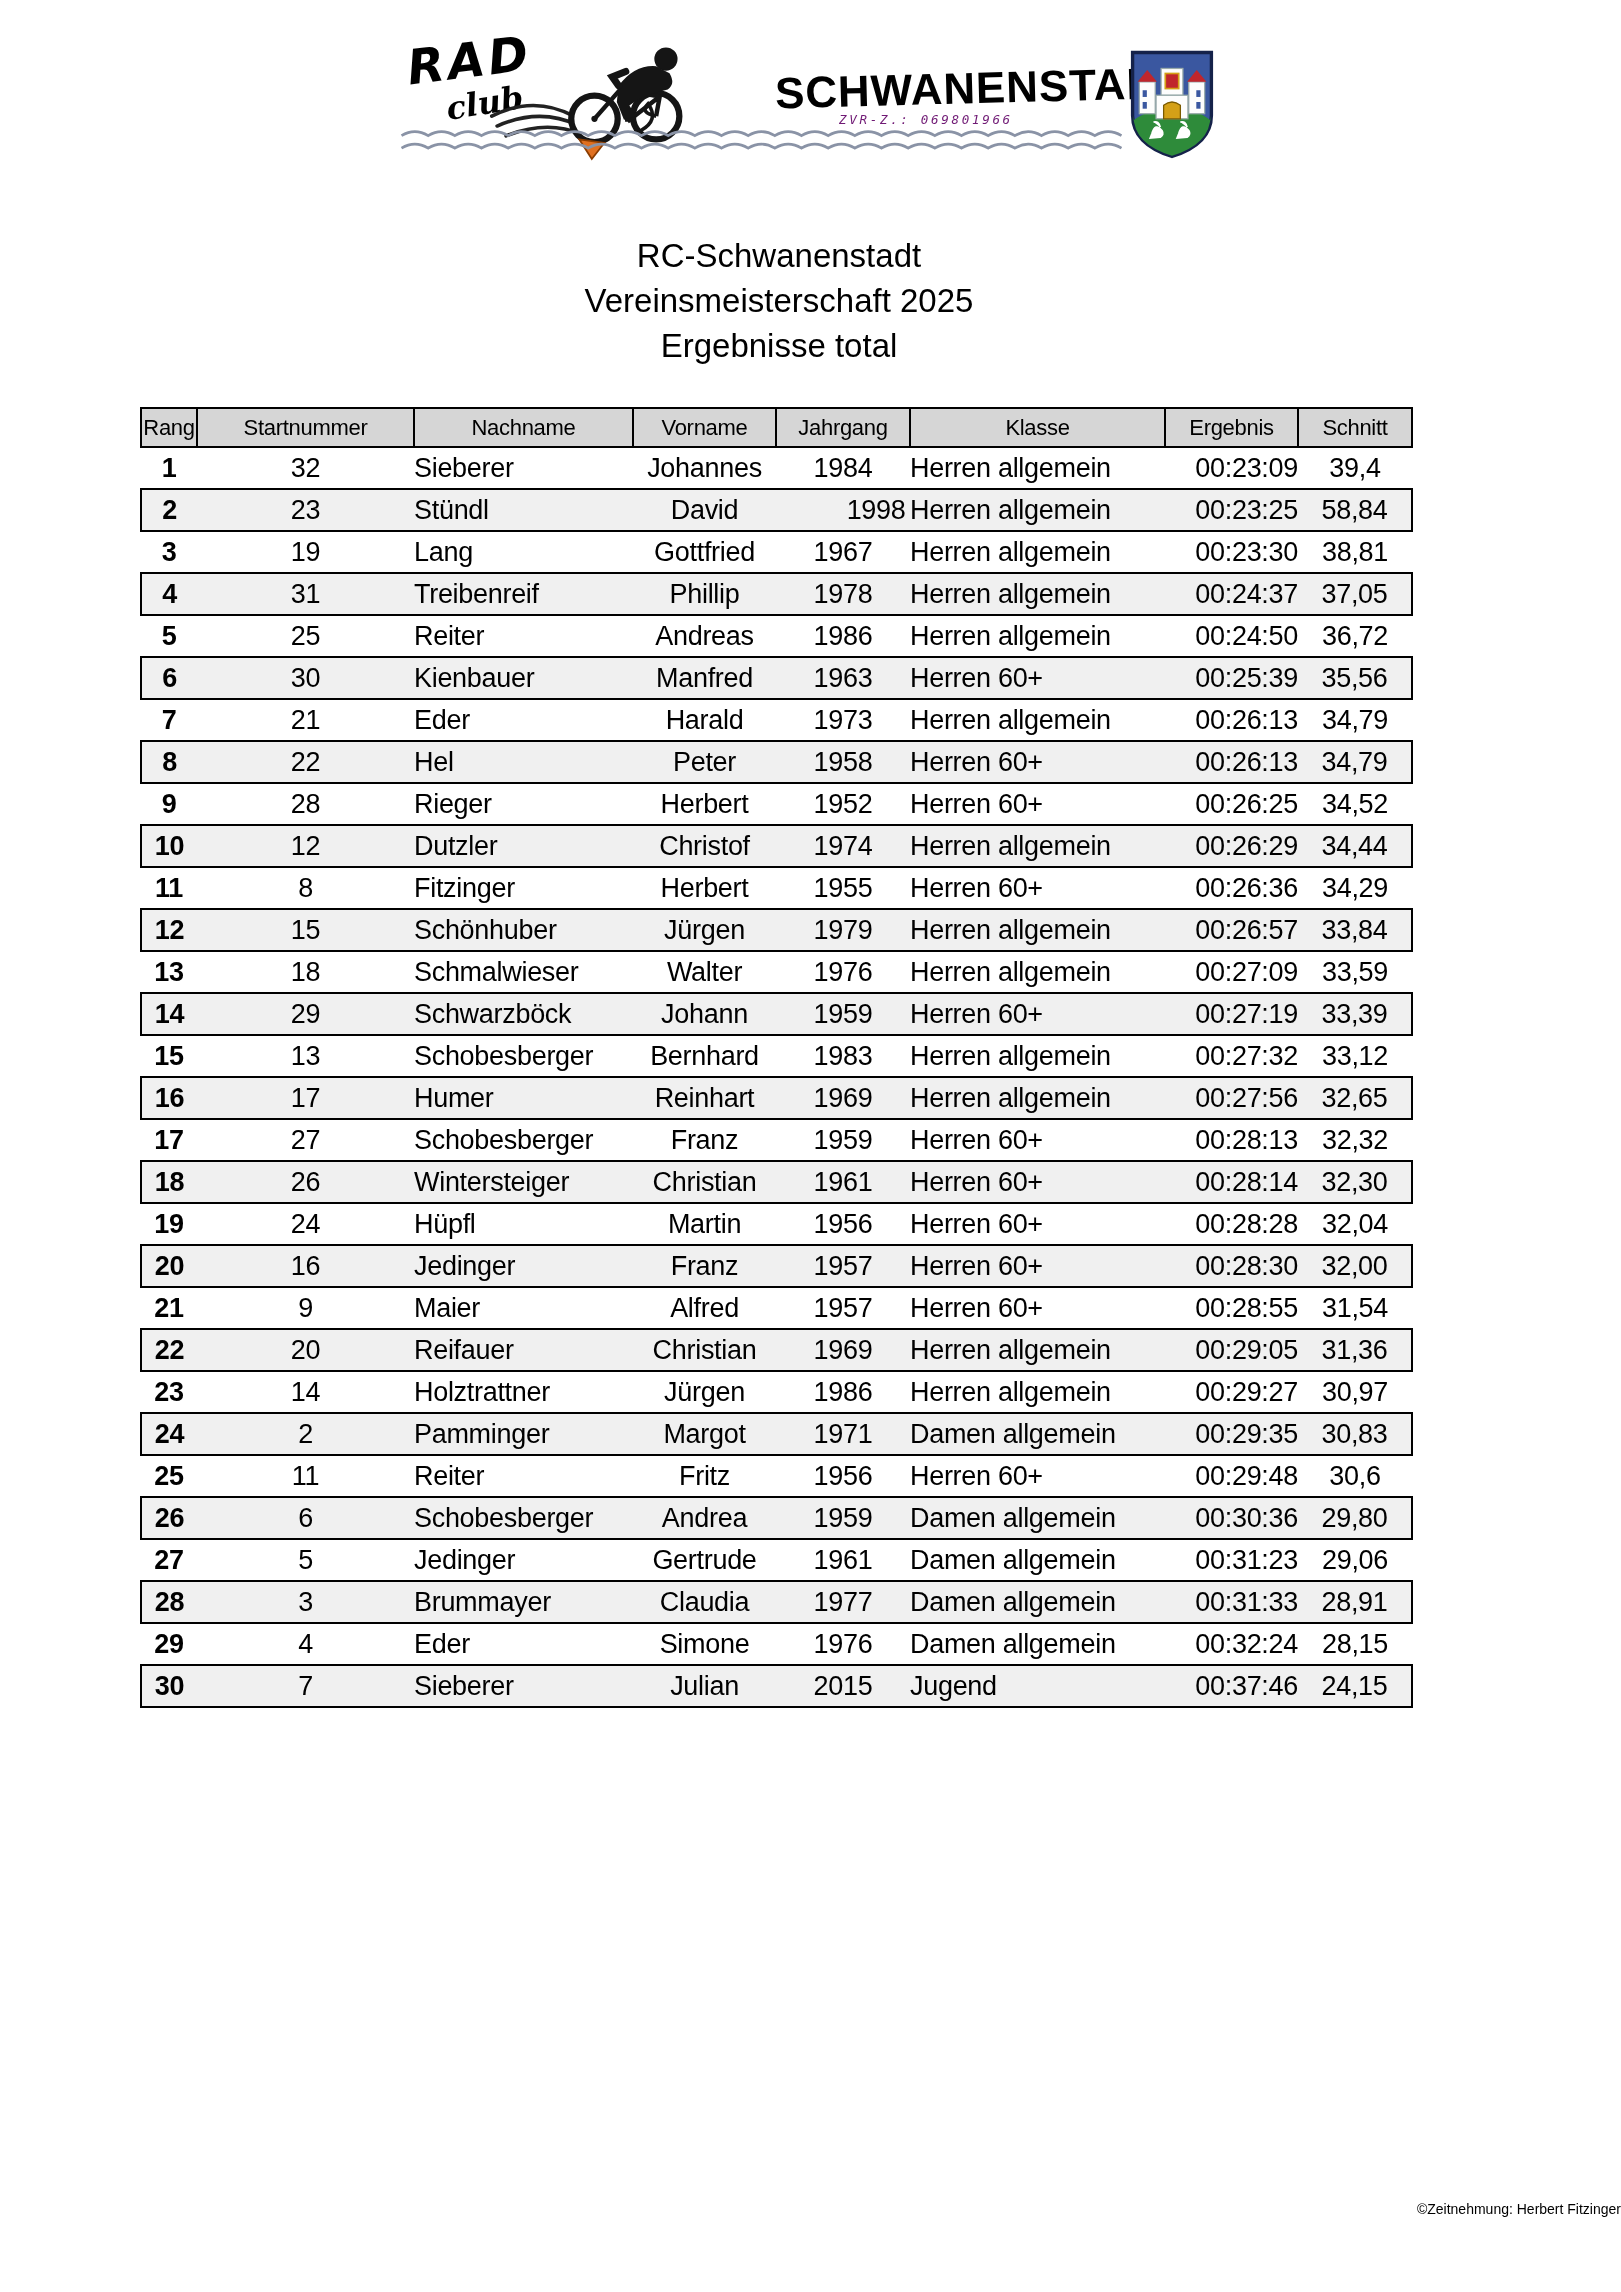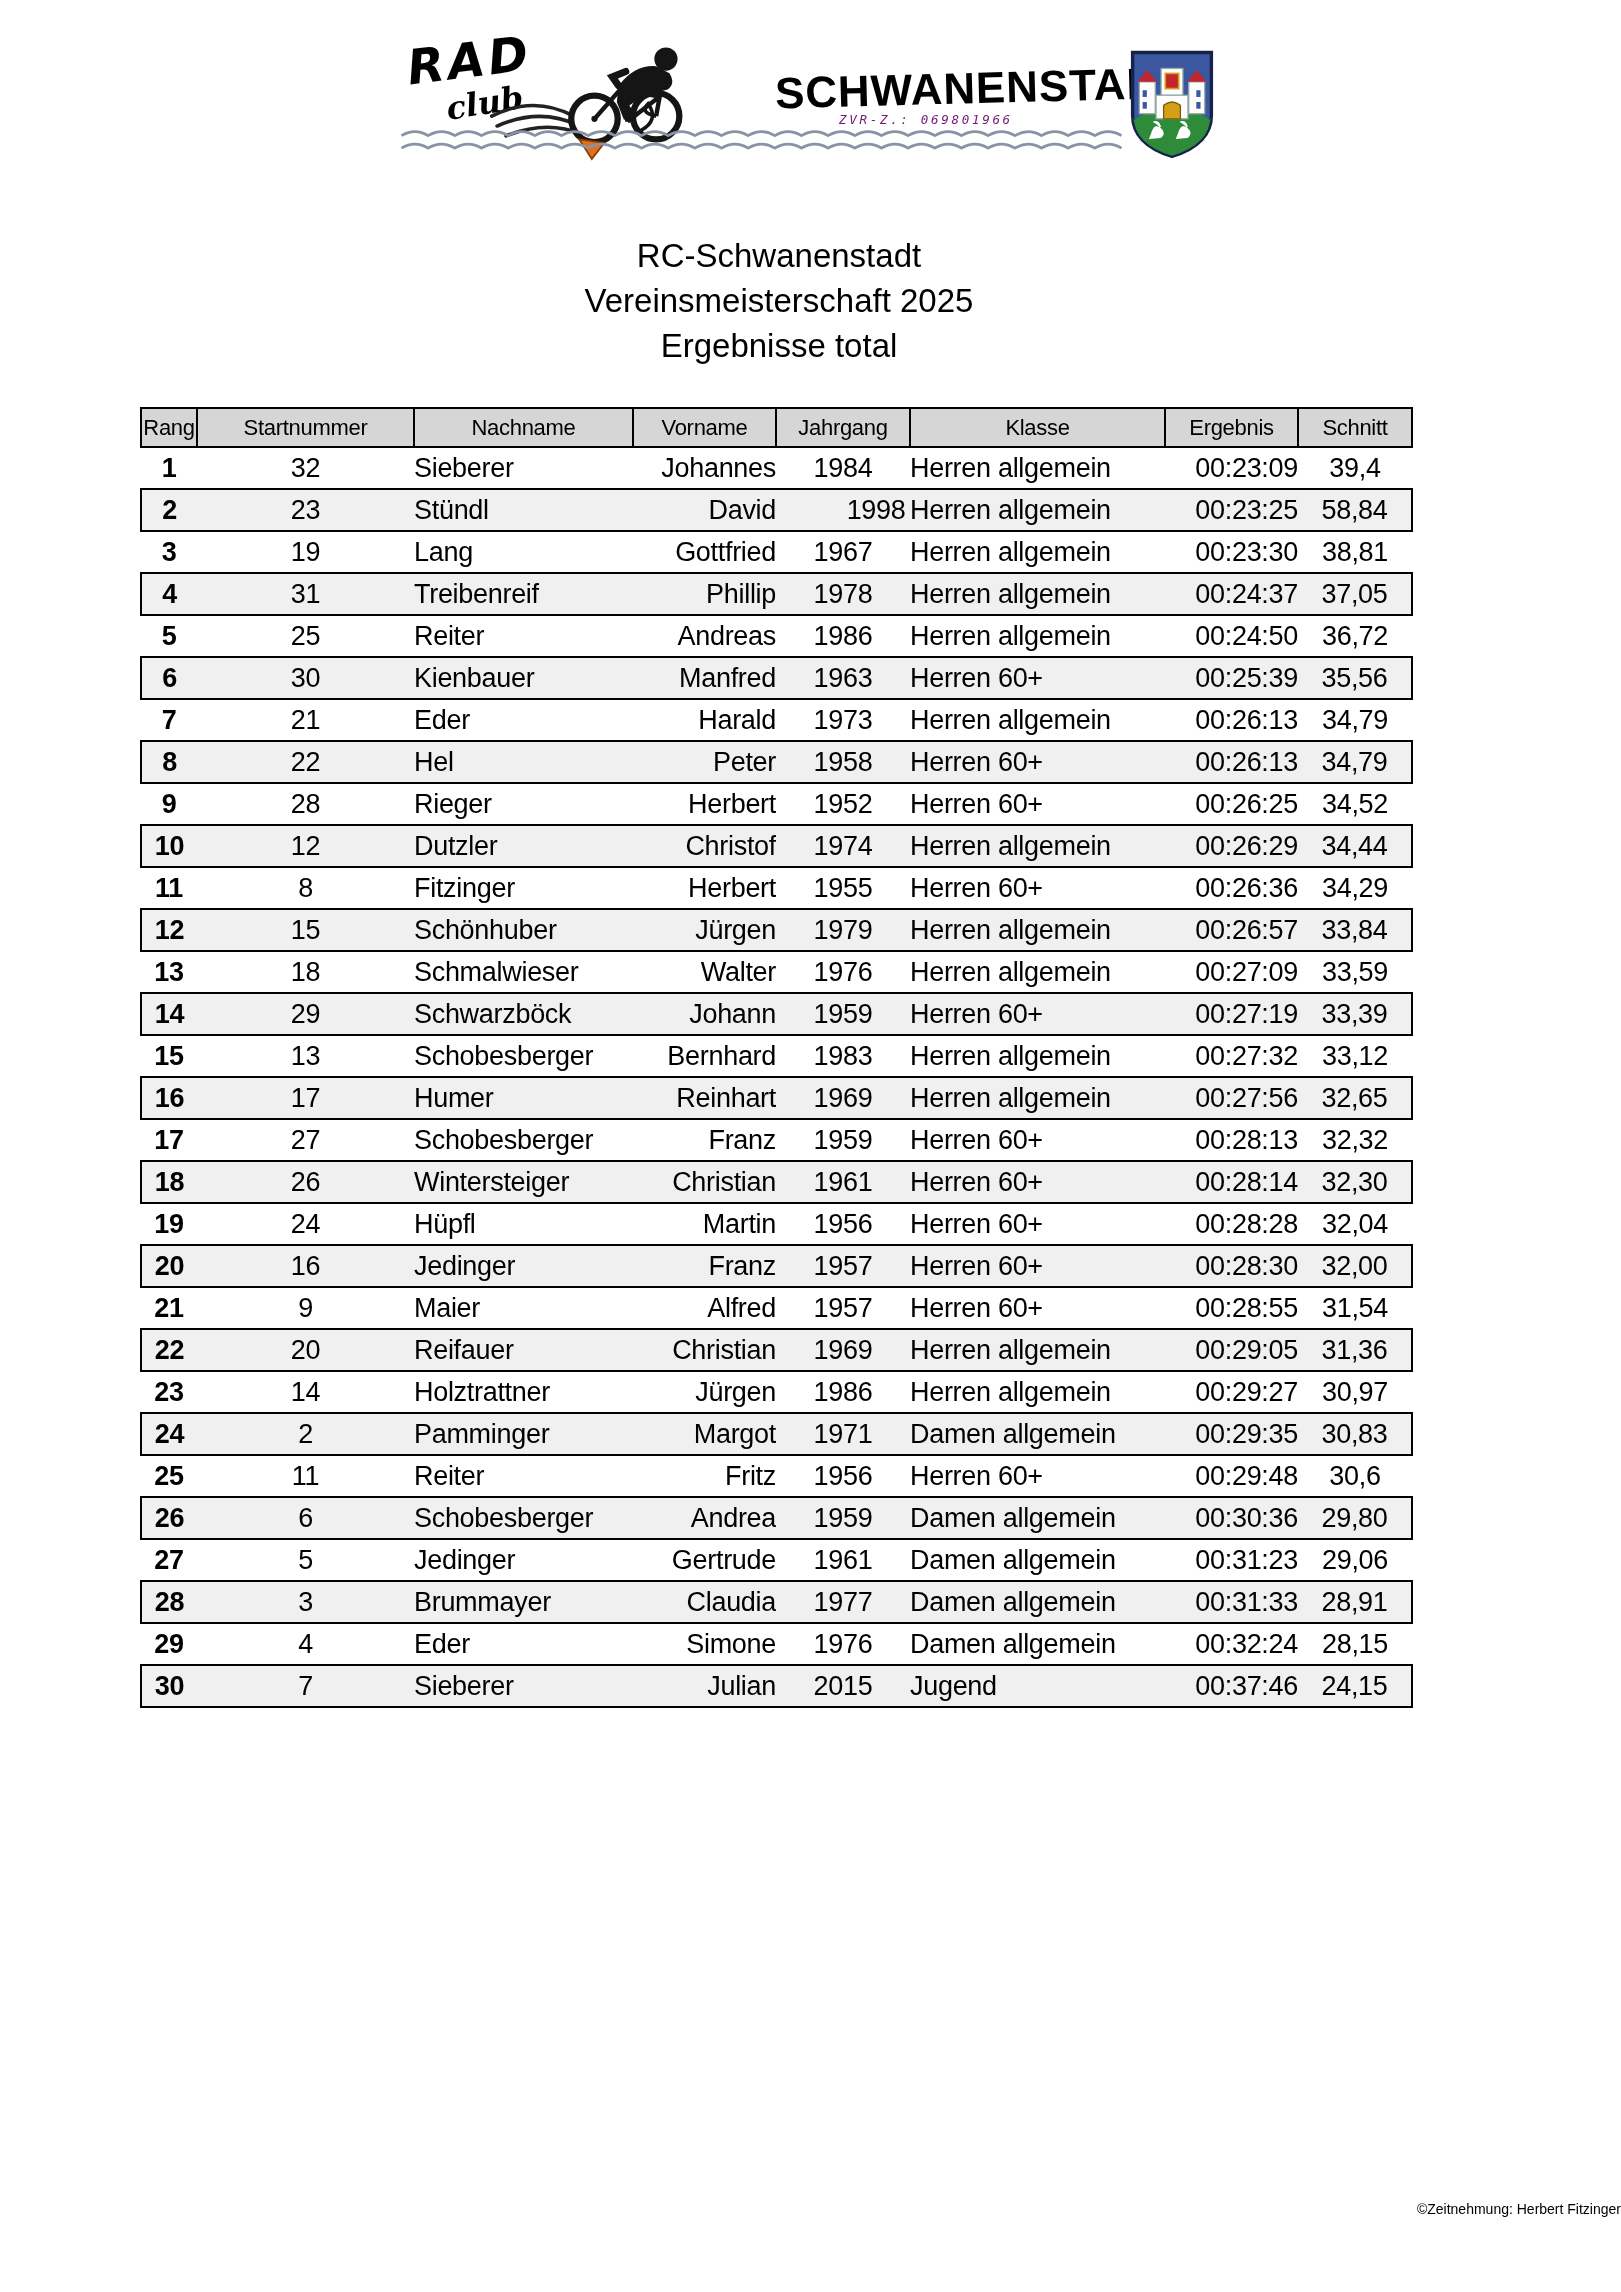--- a/index.html
+++ b/index.html
@@ -30,21 +30,21 @@
         table-layout:fixed;font-size:27px;letter-spacing:-0.3px}
   table.results th{height:37px;background:var(--header-bg,#d6d6d6);border:2.7px solid #000;
         font-weight:400;font-size:22px;padding:0;text-align:center}
   table.results td{height:40px;padding:0;white-space:nowrap;overflow:hidden}
   tr.striped td{background:var(--stripe-bg,#f0f0f0);border-top:2.7px solid #000;border-bottom:2.7px solid #000}
   tr.striped td:first-child{border-left:2.7px solid #000}
   tr.striped td:last-child{border-right:2.7px solid #000}
   td.c0{font-weight:700;text-align:center}
   td.c1{text-align:center}
   td.c2{text-align:left;padding-left:11.6px}
-  td.c3{text-align:right;padding-left:10.7px}
+  td.c3{text-align:center;padding-left:10.7px}
   td.c4{text-align:center}
   td.c4.jr{text-align:right;padding-right:4.5px}
   td.c5{text-align:left;padding-left:9px}
   td.c6{text-align:right;padding-right:23px}
   td.c7{text-align:center;padding-right:12.5px}
 
   
   .footer{position:absolute;left:0;top:2201px;width:1621px;text-align:right;font-size:14px}
 </style>
 </head>

